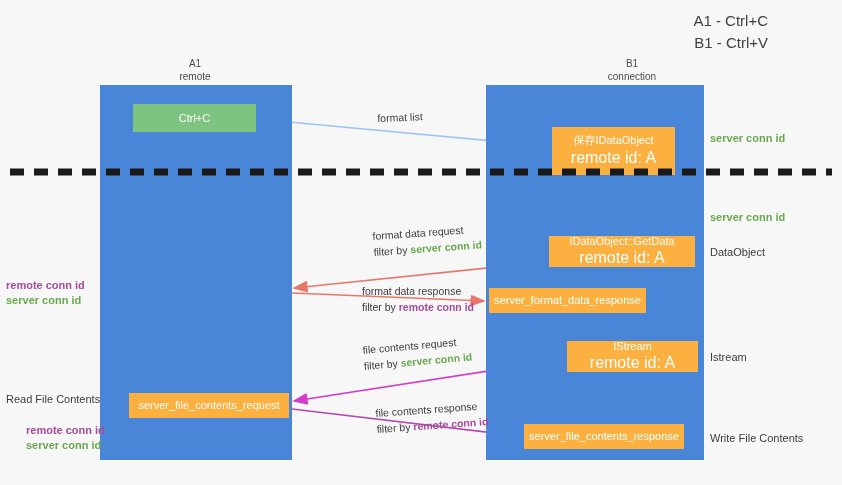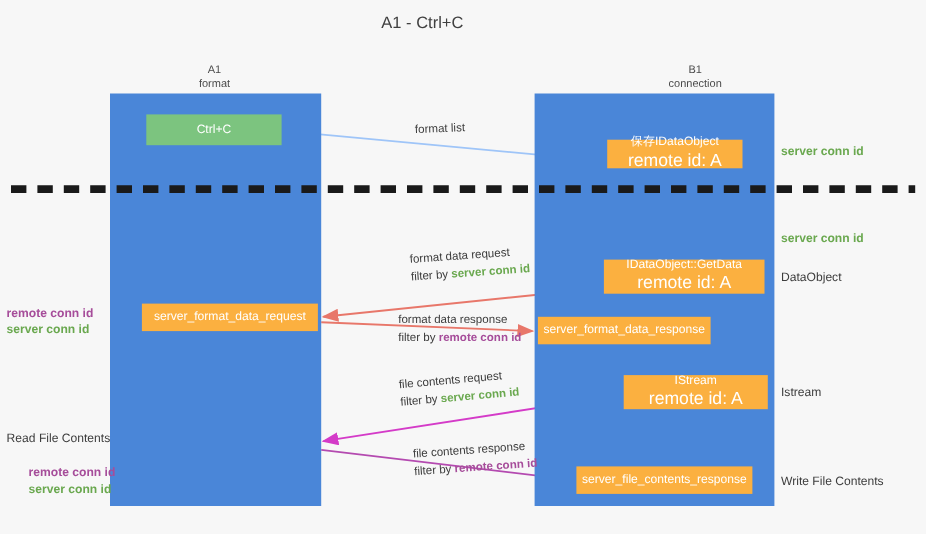--- a/index.html
+++ b/index.html
@@ -11,21 +11,21 @@
     -webkit-font-smoothing:antialiased;
   }
   #stage{position:absolute;inset:0;}
   svg.layer{position:absolute;left:0;top:0;width:842px;height:485px;overflow:visible;}
   svg.under{z-index:1;}
   svg.over{z-index:3;}
   .el{position:absolute;z-index:2;}
 
   
   #title{
-    left:0;top:10px;width:768px;text-align:center;
+    left:0;top:10px;width:768px;text-align:right;
     font-size:15px;color:#404040;line-height:1.45;
   }
   #title div{white-space:pre;}
 
   
   .lane-head{
     font-size:10px;color:#4a4a4a;text-align:center;line-height:1.25;
   }
   #head-a1{left:115px;top:58px;width:160px;}
   #head-b1{left:552px;top:58px;width:160px;}
@@ -41,21 +41,21 @@
     display:flex;flex-direction:column;
     align-items:center;justify-content:center;
     color:#ffffff;font-size:11px;line-height:1.3;
     text-align:center;padding:3px 6px;
   }
   .box.green{background:#7cc47f;}
   .box.orange{background:#fbb040;}
   .box .l2{font-size:16px;}
 
   #box-ctrlc{left:133px;top:104px;width:123px;height:28px;}
-  #box-save-ido{left:552px;top:127px;width:123px;height:26px;}
+  #box-save-ido{left:552px;top:127px;width:123px;height:48px;}
   #box-ctrlv{left:552px;top:181px;width:120px;height:27px;}
   #box-getdata{left:549px;top:236px;width:146px;height:31px;}
   #box-fmt-req{left:129px;top:276px;width:160px;height:25px;}
   #box-fmt-resp{left:489px;top:288px;width:157px;height:25px;}
   #box-istream{left:567px;top:341px;width:131px;height:31px;}
   #box-file-req{left:129px;top:393px;width:160px;height:25px;}
   #box-file-resp{left:524px;top:424px;width:160px;height:25px;}
 
   
   .ann{font-size:11px;line-height:1.35;}
@@ -122,25 +122,26 @@
     <line x1="565" y1="359" x2="294" y2="401" stroke="#d43bc8" stroke-width="1.7" marker-end="url(#ah-magenta)"></line>
 
     <line x1="292" y1="409" x2="519" y2="436" stroke="#b44ab0" stroke-width="1.7" marker-end="url(#ah-purple)"></line>
   </svg>
 
   <div class="el lane" id="lane-a1"></div>
   <div class="el lane" id="lane-b1"></div>
 
   <div class="el" id="title">
     <div>A1 - Ctrl+C</div>
+    <div>B1 - Ctrl+V</div>
   </div>
 
   <div class="el lane-head" id="head-a1">
     <div>A1</div>
-    <div>format</div>
+    <div>remote</div>
   </div>
   <div class="el lane-head" id="head-b1">
     <div>B1</div>
     <div>connection</div>
   </div>
 
   <div class="el box green" id="box-ctrlc">
     <span>Ctrl+C</span>
   </div>
 
@@ -148,33 +149,33 @@
     <span>保存IDataObject</span>
     <span class="l2">remote id: A</span>
   </div>
 
 
   <div class="el box orange" id="box-getdata">
     <span>IDataObject::GetData</span>
     <span class="l2">remote id: A</span>
   </div>
 
-  <div class="el box orange" id="box-fmt-req">
-    <span>server_format_data_request</span>
-  </div>
 
   <div class="el box orange" id="box-fmt-resp">
     <span>server_format_data_response</span>
   </div>
 
   <div class="el box orange" id="box-istream">
     <span>IStream</span>
     <span class="l2">remote id: A</span>
   </div>
 
+  <div class="el box orange" id="box-file-req">
+    <span>server_file_contents_request</span>
+  </div>
 
   <div class="el box orange" id="box-file-resp">
     <span>server_file_contents_response</span>
   </div>
 
   <div class="el alabel" id="lbl-format-list">
     <div>format list</div>
   </div>
 
   <div class="el alabel" id="lbl-fmt-req">

